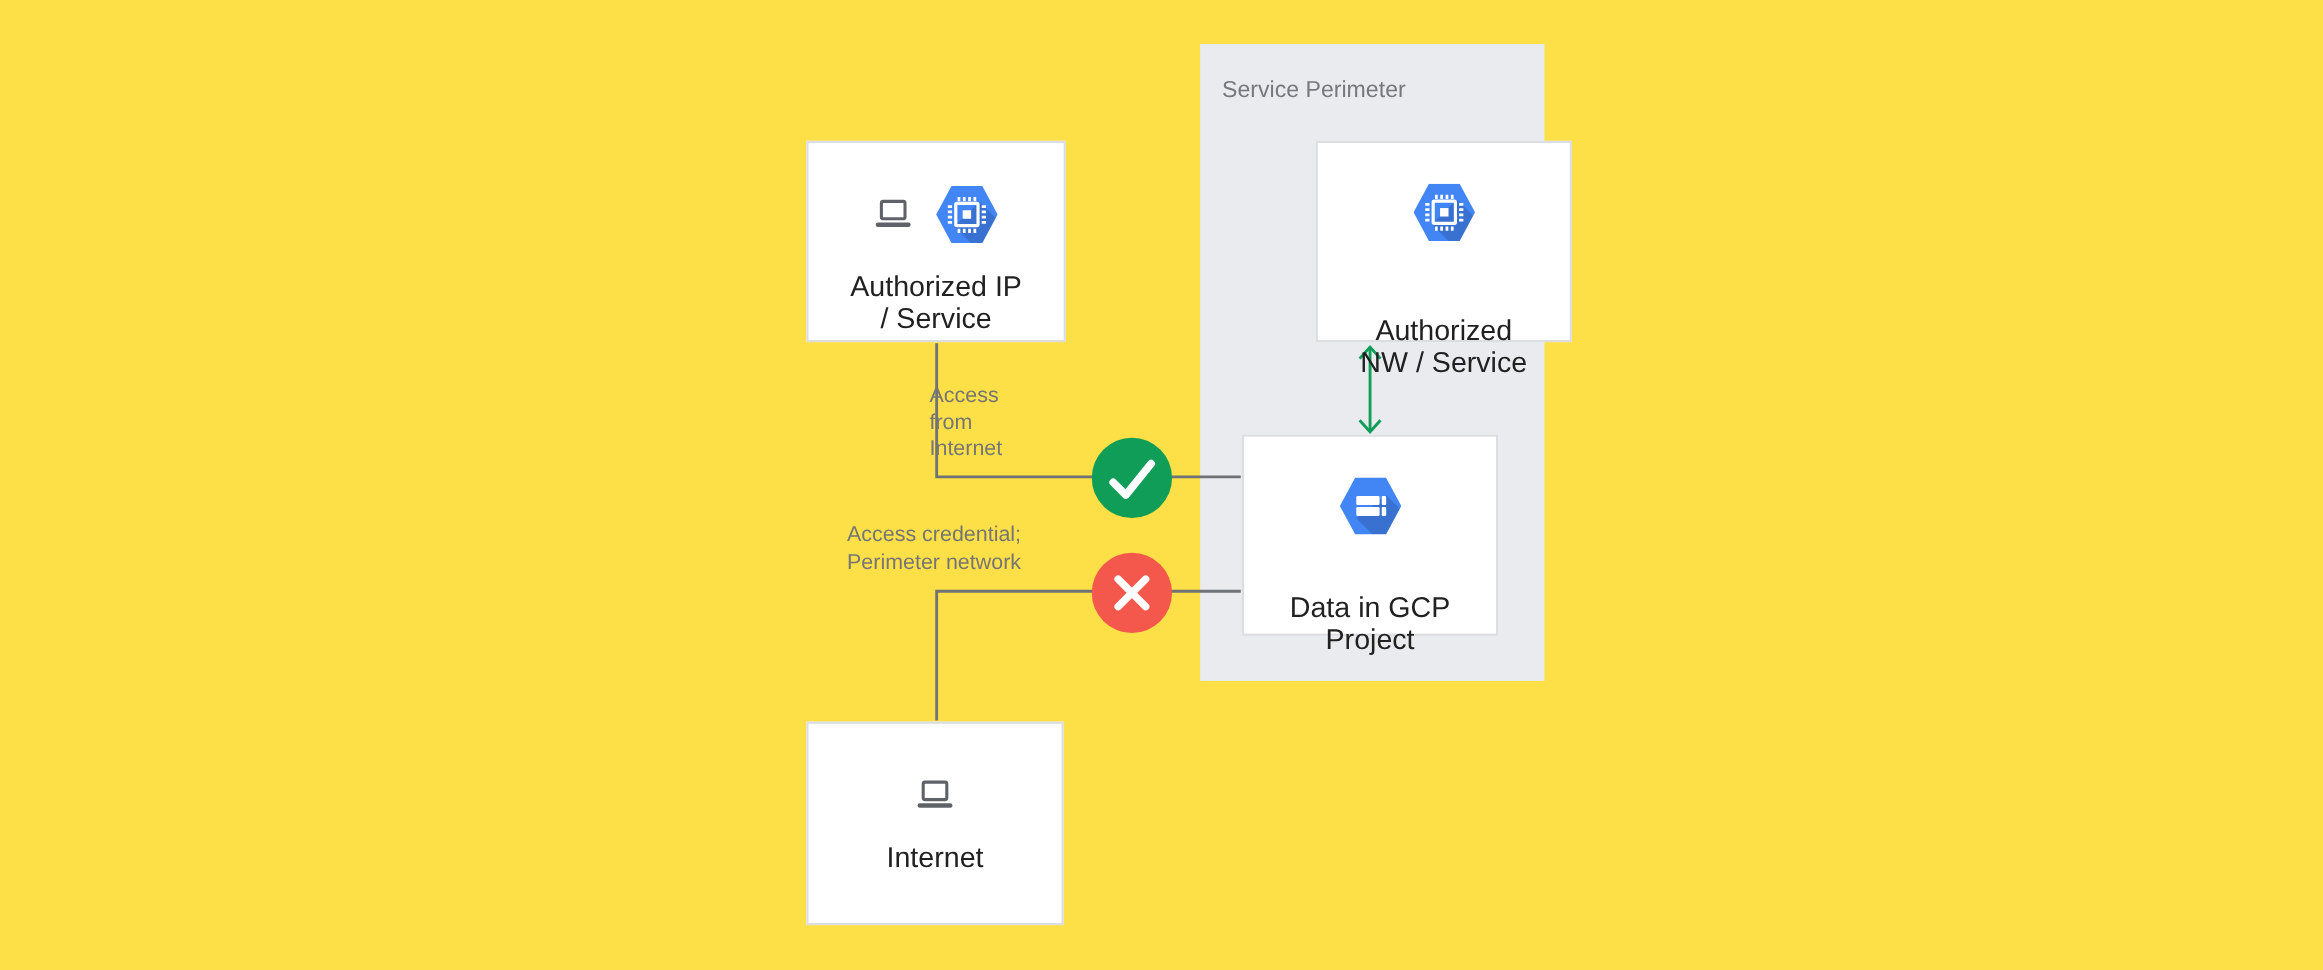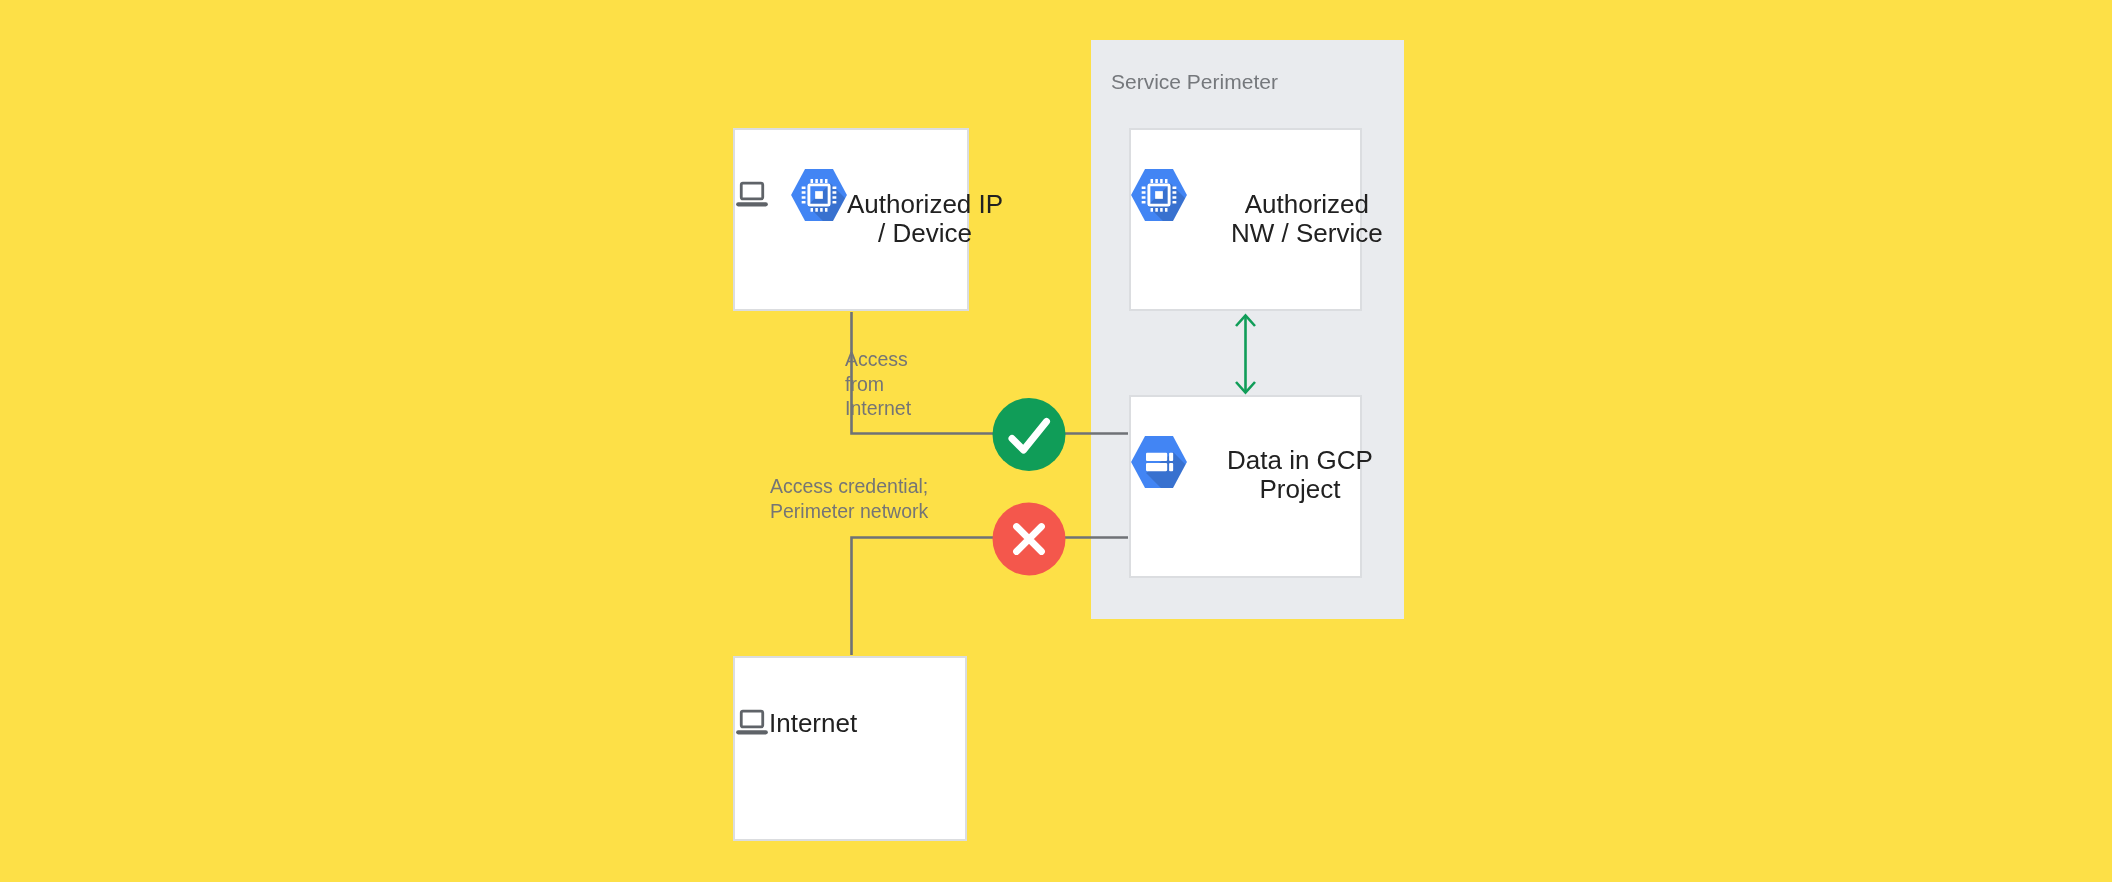--- a/index.html
+++ b/index.html
@@ -23,25 +23,25 @@
   }
   .overlay{
     position:absolute;left:0;top:0;width:2112px;height:882px;
     pointer-events:none;
   }
   .node{
     position:absolute;
     background:#ffffff;
     border:2px solid #DBDDE0;
     box-sizing:border-box;
-    display:flex;flex-direction:row;align-items:flex-start;
+    display:flex;flex-direction:column;align-items:center;
     padding-top:37px;
   }
   .node-authorized-ip{left:733px;top:128px;width:236px;height:183px;}
-  .node-authorized-nw{left:1129px;top:128px;width:233px;height:183px;gap:44px;}
+  .node-authorized-nw{left:1196px;top:128px;width:233px;height:183px;gap:44px;}
   .node-data-gcp{left:1129px;top:395px;width:233px;height:183px;gap:40px;}
   .node-internet{left:733px;top:656px;width:234px;height:185px;}
   .icon-row{
     display:flex;align-items:center;justify-content:center;
     gap:22px;height:56px;
   }
   .node-label{
     margin-top:23px;
     font-size:26px;line-height:28.5px;color:#212121;
     text-align:center;white-space:nowrap;
@@ -106,21 +106,21 @@
         <rect x="18.5" y="16.5" width="21" height="21" rx="1" fill="none" stroke-width="3" stroke="#FFFFFF"></rect>
         <path d="M21.5 10.5 V14.5 M26.5 10.5 V14.5 M31.5 10.5 V14.5 M36.5 10.5 V14.5
                  M21.5 40.5 V44.5 M26.5 40.5 V44.5 M31.5 40.5 V44.5 M36.5 40.5 V44.5
                  M11 19.5 H15 M11 24.5 H15 M11 29.5 H15 M11 34.5 H15
                  M43 19.5 H47 M43 24.5 H47 M43 29.5 H47 M43 34.5 H47" fill="none" stroke-width="2.6" stroke="#FFFFFF"></path>
         <rect x="25" y="23" width="8" height="8" fill="#FFFFFF"></rect>
       </svg>
     </div>
     <div class="node-label">
       <div>Authorized IP</div>
-      <div>/ Device</div>
+      <div>/ Service</div>
     </div>
   </div>
 
   <div class="node node-authorized-nw">
     <div class="icon-row">
       <svg width="56" height="52" viewBox="0 0 58 54">
         <defs>
             <clipPath id="hexB">
               <polygon points="0,27 14.5,0 43.5,0 58,27 43.5,54 14.5,54"></polygon>
             </clipPath>

